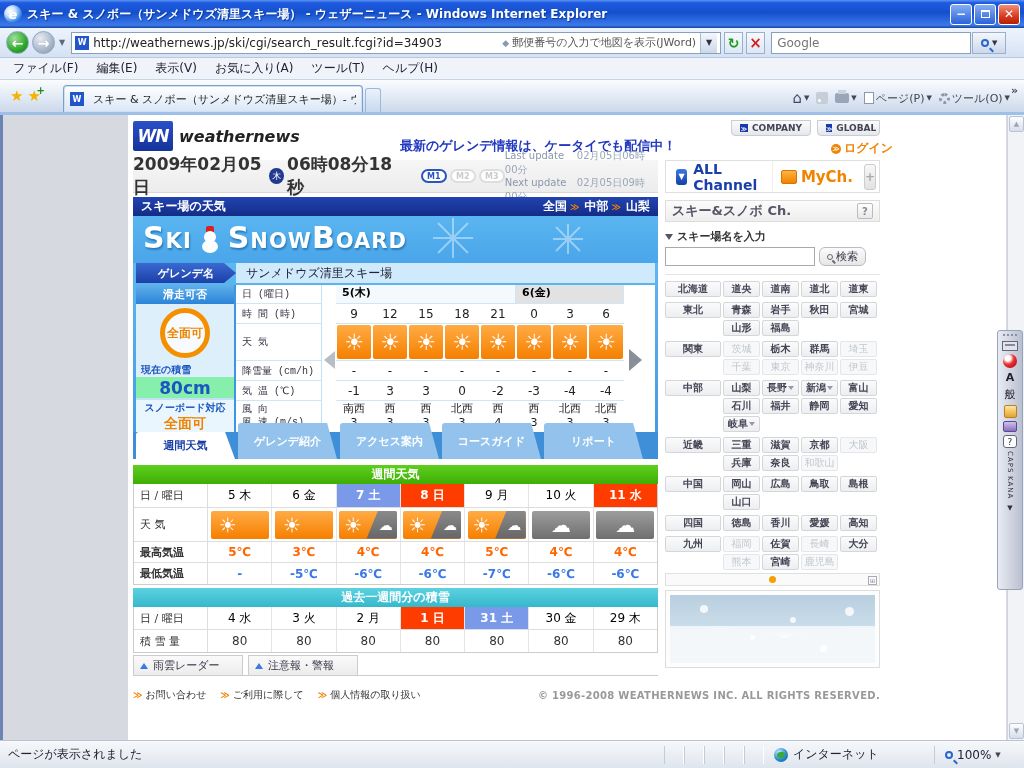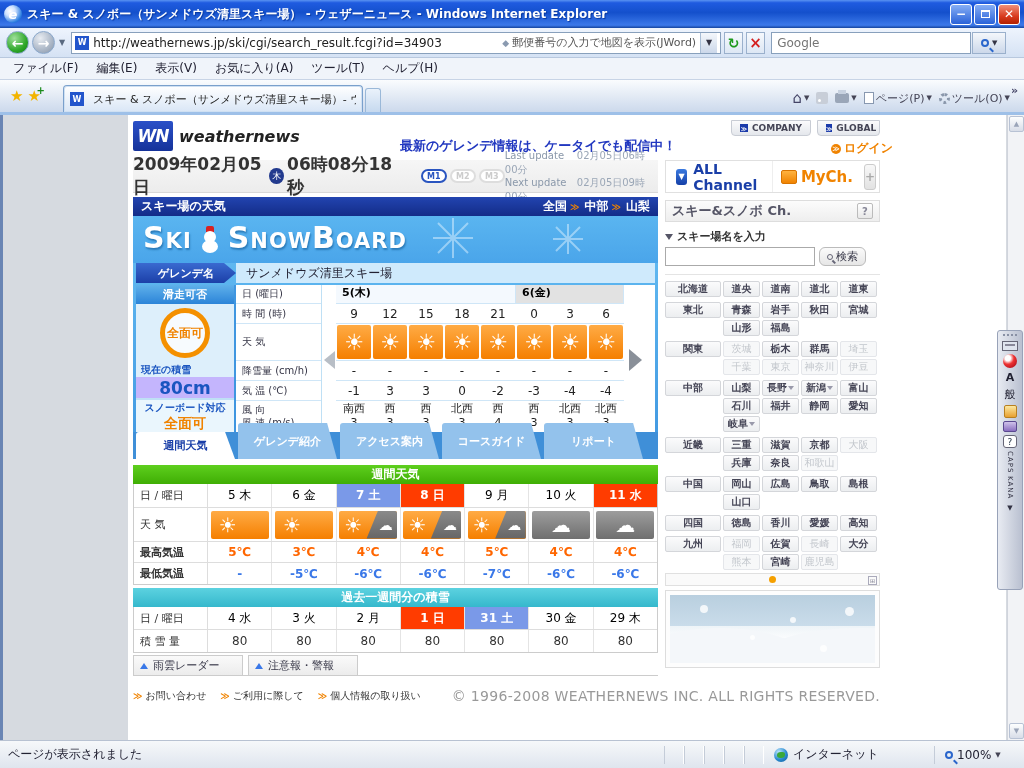--- a/index.html
+++ b/index.html
@@ -109,26 +109,26 @@
   .resort-row{height:20px;display:flex;margin-top:0;}
   .resort-label{width:100px;background:linear-gradient(#3a6ad0,#1c3fa8);color:#fff;font-size:11px;font-weight:bold;display:flex;align-items:center;justify-content:center;clip-path:polygon(0 0,88% 0,100% 50%,88% 100%,0 100%);}
   .resort-name{flex:1;background:#cfeafc;color:#223;font-size:12px;display:flex;align-items:center;padding-left:10px;}
   
   .fc{display:flex;height:149px;margin-top:2px;background:#fff;}
   .cond{width:100px;display:flex;flex-direction:column;border-right:2px solid #3f96e0;}
   .cond-title{height:19px;background:linear-gradient(#5fb0ea,#2b84d8);color:#fff;font-size:11px;font-weight:bold;display:flex;align-items:center;justify-content:center;}
   .cond-circle-zone{height:58px;background:#ddeffb;display:flex;align-items:center;justify-content:center;}
   .badge{width:50px;height:50px;border-radius:50%;border:5px solid #f49000;background:rgba(255,255,255,.75);color:#f08300;font-size:12px;font-weight:bold;display:flex;align-items:center;justify-content:center;}
   .snow-label{height:15px;background:#ddeffb;color:#1a55c0;font-size:10px;font-weight:bold;display:flex;align-items:center;padding-left:5px;}
-  .snow-val{height:23px;background:#c4b5fd;color:#1a55c0;font-size:17px;font-weight:bold;display:flex;align-items:center;justify-content:center;border-bottom:2px solid #bfe0f5;}
+  .snow-val{height:23px;background:#86efac;color:#1a55c0;font-size:17px;font-weight:bold;display:flex;align-items:center;justify-content:center;border-bottom:2px solid #bfe0f5;}
   .board-zone{flex:1;background:#eaf6fd;display:flex;flex-direction:column;align-items:center;justify-content:center;}
   .board-label{color:#1a55c0;font-size:10px;font-weight:bold;}
   .board-val{color:#f08300;font-size:14px;font-weight:bold;}
   .fc-labels{width:86px;display:flex;flex-direction:column;border-right:1px solid #bfe0f5;}
-  .fc-label{display:flex;align-items:center;padding-left:6px;font-size:10px;color:#334;border-bottom:1px solid #cfe6f7;background:#fff;}
+  .fc-label{display:flex;align-items:center;padding-left:6px;font-size:10px;color:#334;border-bottom:1px solid #cfe6f7;background:#fff;font-family:Liberation Mono, monospace;}
   .fc-arrowzone{width:14px;display:flex;align-items:center;justify-content:center;}
   .tri-l{width:0;height:0;border-top:9px solid transparent;border-bottom:9px solid transparent;border-right:11px solid #b8bec6;}
   .tri-r{width:0;height:0;border-top:11px solid transparent;border-bottom:11px solid transparent;border-left:13px solid #8a9099;}
   .fc-grid{width:288px;display:flex;flex-direction:column;}
   .fc-row{display:flex;border-bottom:1px solid #cfe6f7;}
   .fc-cell{width:36px;display:flex;align-items:center;justify-content:center;font-size:12px;color:#222;}
   .dayhead{background:#f4f9fe;font-size:11px;font-weight:bold;justify-content:flex-start;padding-left:6px;border-right:1px solid #cfe6f7;}
   .dayhead.gray{background:#e2e2e2;}
   .sun-tile{width:34px;height:34px;margin:1px;background:linear-gradient(#ffab45,#f57f00);color:#fff;display:flex;align-items:center;justify-content:center;font-size:22px;border-radius:2px;}
   .wind-cell{flex-direction:column;font-size:11px;line-height:1.25;}
@@ -166,21 +166,21 @@
   .r-pday{height:23px;}
   .r-pval{height:22px;color:#333;}
 
   
   .extra{position:absolute;left:5px;top:540px;width:525px;height:21px;border-bottom:1px solid #ccc;display:flex;gap:5px;}
   .xbtn{width:110px;background:linear-gradient(#fafafa,#ececec);border:1px solid #ccc;border-bottom:none;font-size:11px;color:#334;display:flex;align-items:center;gap:5px;padding-left:6px;}
   .xbtn .up{width:0;height:0;border-left:4px solid transparent;border-right:4px solid transparent;border-bottom:6px solid #3a78e8;}
   .pfooter{position:absolute;left:5px;top:573px;width:747px;display:flex;align-items:center;font-size:10px;color:#333;gap:14px;}
   .flink{display:flex;align-items:center;gap:3px;}
   .flink .fb{color:#f08300;font-weight:bold;font-size:9px;}
-  .copyright{margin-left:auto;color:#999;font-size:14px;letter-spacing:.3px;}
+  .copyright{margin-left:auto;color:#999;font-size:10px;letter-spacing:.3px;font-weight:bold;}
 
   
   .sb{position:absolute;left:537px;top:85px;width:215px;}
   .sb-head{height:22px;background:linear-gradient(#fcfcfc,#eee);border:1px solid #ddd;display:flex;align-items:center;padding:0 6px;font-size:13px;font-weight:bold;color:#556;}
   .qbtn{margin-left:auto;width:16px;height:16px;border:1px solid #bbb;background:linear-gradient(#fff,#e8e8e8);color:#889;font-size:10px;font-weight:bold;display:flex;align-items:center;justify-content:center;border-radius:2px;}
   .sb-search-label{margin-top:7px;font-size:11px;color:#333;font-weight:bold;display:flex;align-items:center;gap:4px;}
   .sb-search-label .dtri{width:0;height:0;border-left:4px solid transparent;border-right:4px solid transparent;border-top:6px solid #556;}
   .sb-search{margin-top:3px;display:flex;align-items:center;gap:4px;}
   .sb-input{width:150px;height:19px;border:1px solid #aaa;background:#fff;}
   .sb-go{height:19px;padding:0 7px;background:linear-gradient(#fbfbfb,#e6e6e6);border:1px solid #bbb;font-size:11px;color:#334;display:flex;align-items:center;gap:3px;border-radius:6px;}

